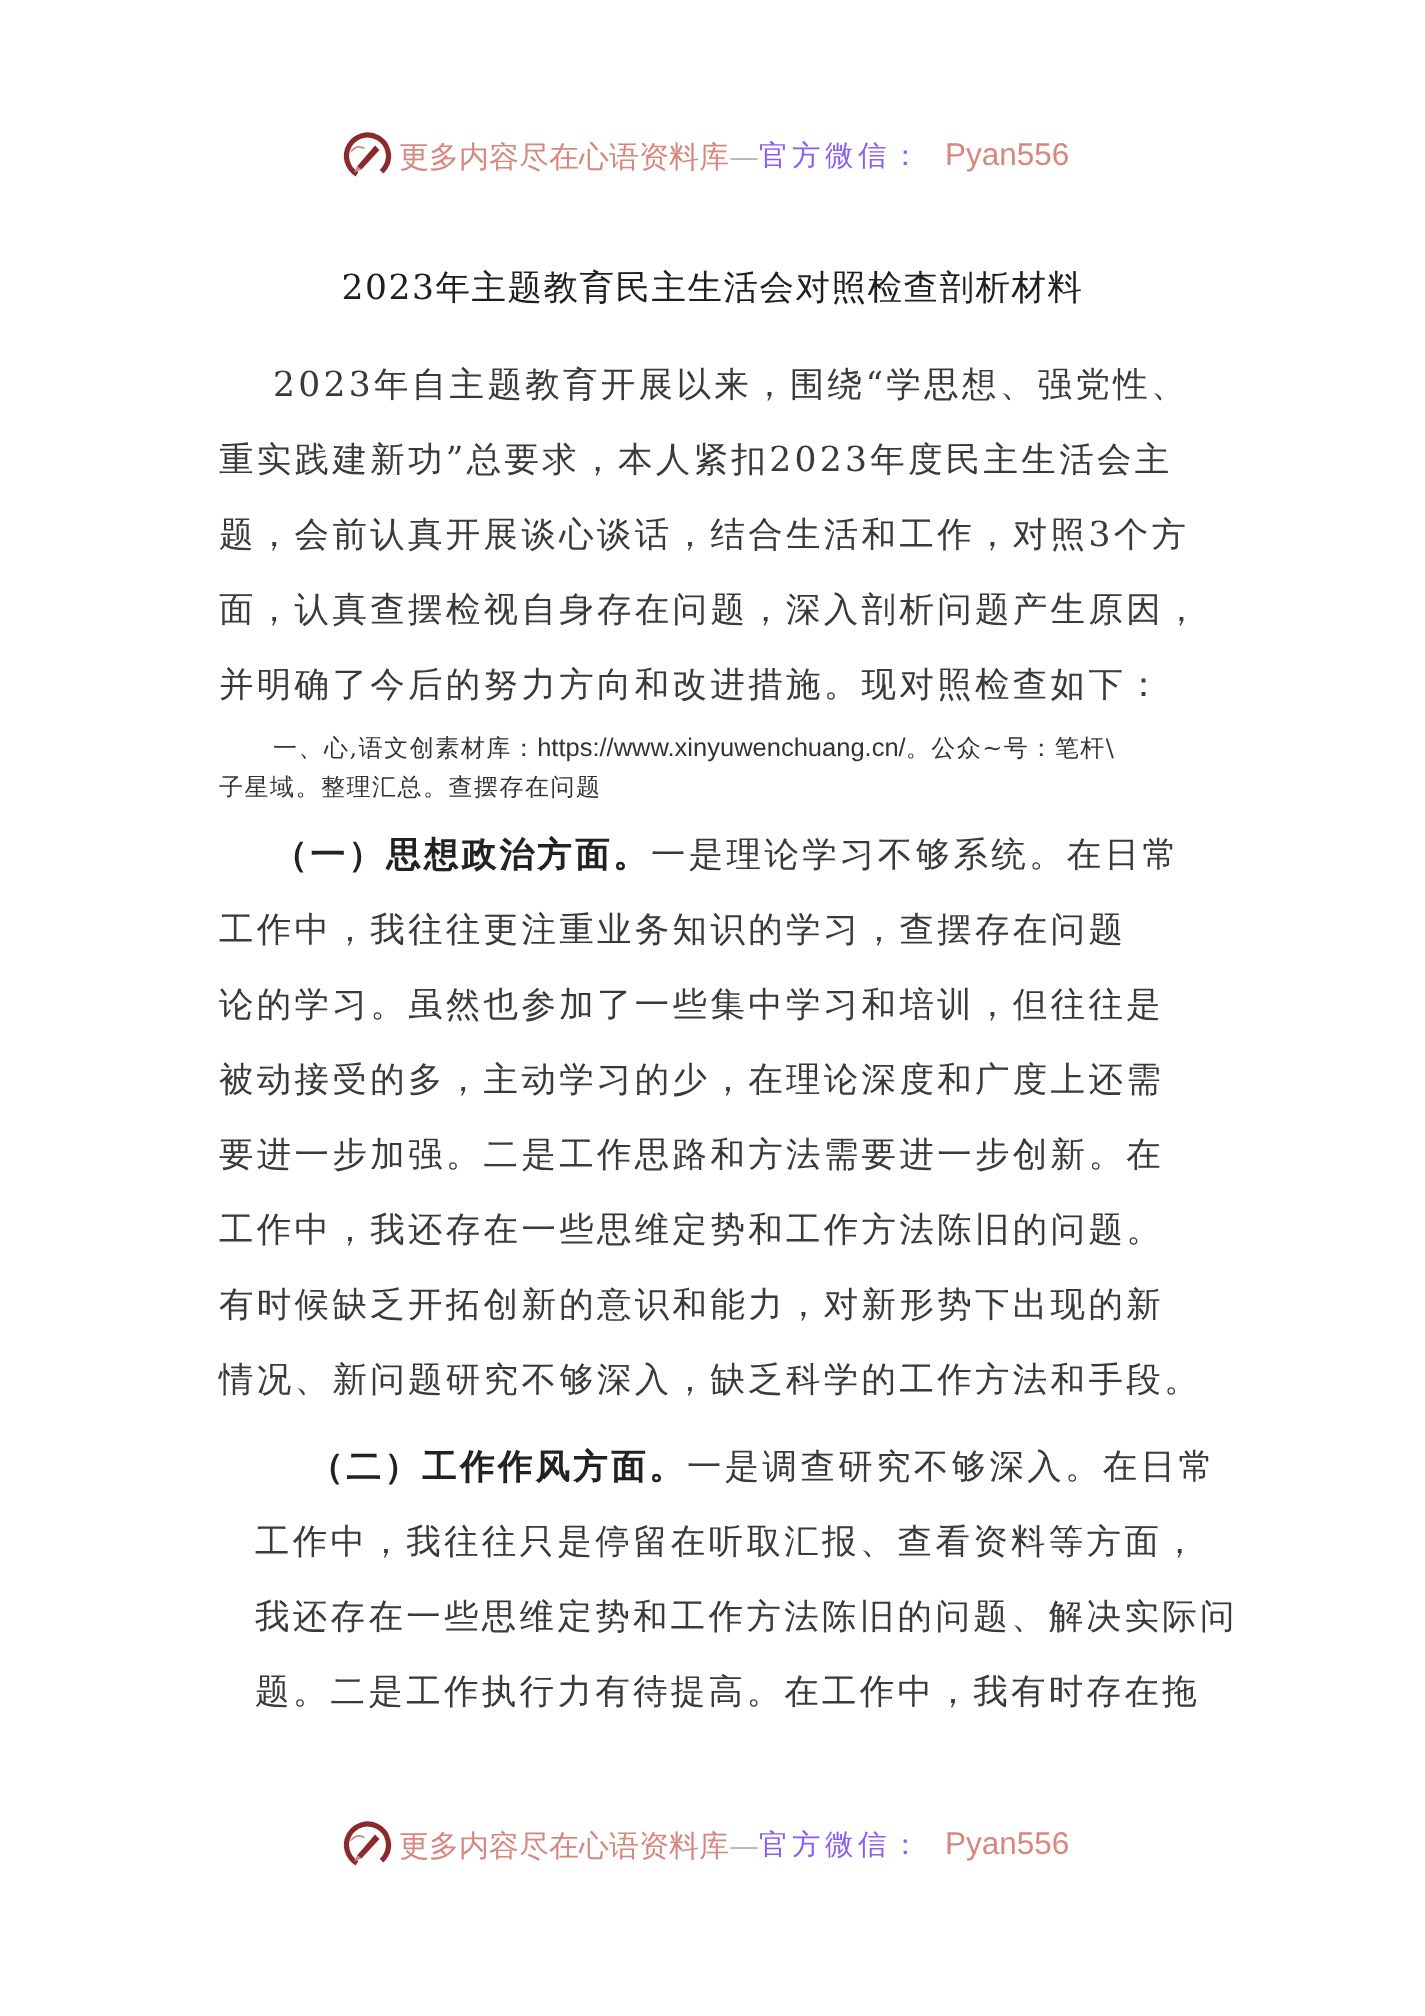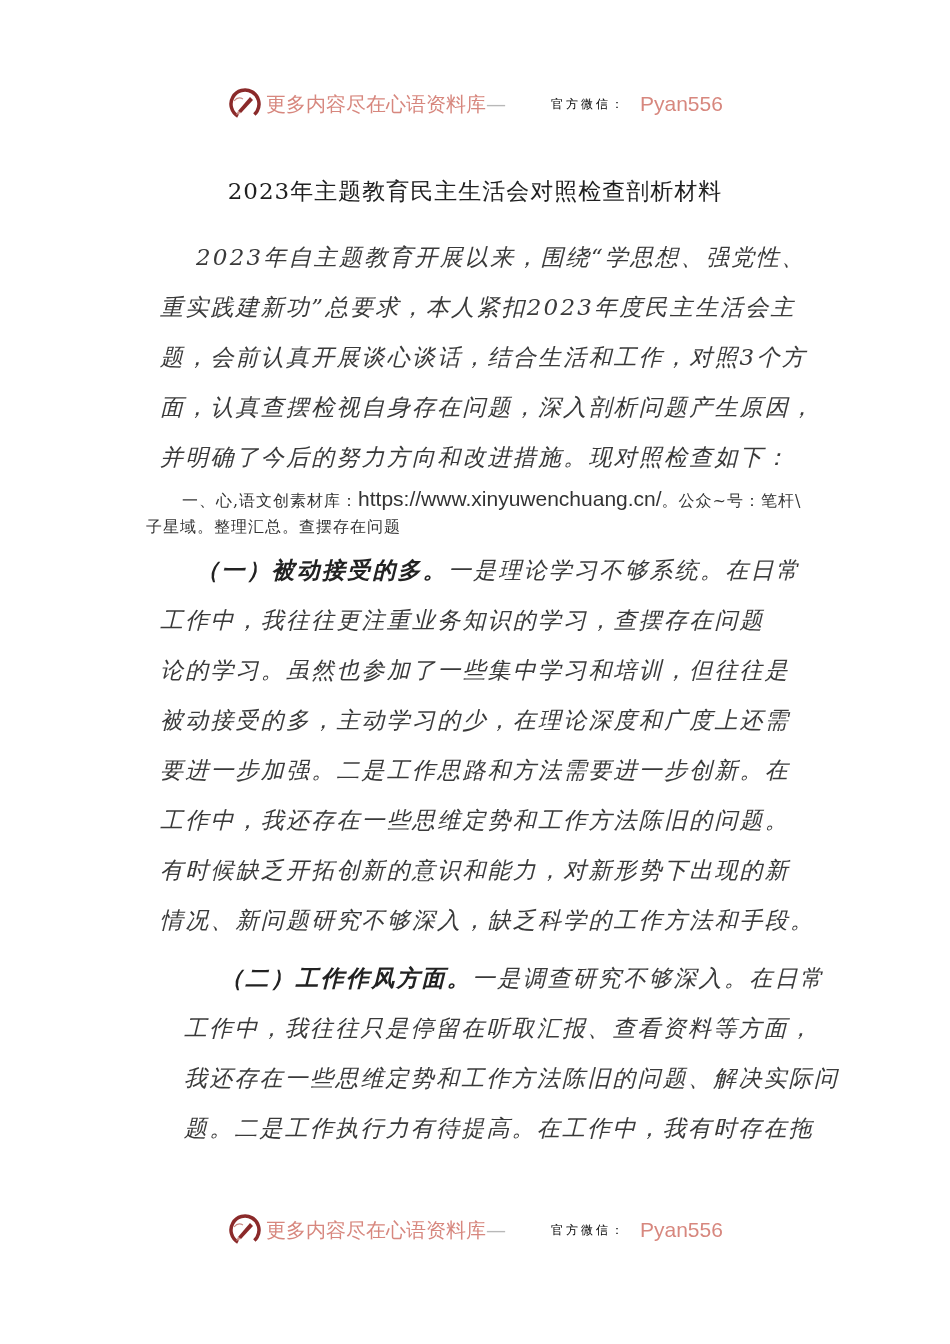--- a/index.html
+++ b/index.html
@@ -45,53 +45,51 @@
       color: #d7877e;
       letter-spacing: 0px;
     }
     .banner .b-sep {
       font-family: "DejaVu Serif", serif;
       font-size: 20px;
       color: #b8b8b8;
     }
     .banner .b-wechat {
       font-family: "DejaVu Serif", serif;
-      font-size: 12px;
-      color: #000000;
+      font-size: 19px;
+      color: #8b5cf6;
       letter-spacing: 3px;
-      margin-left: 45px;
     }
     .banner .b-id {
       font-family: "Liberation Sans", "DejaVu Sans", sans-serif;
       font-size: 21px;
       color: #d7877e;
       margin-left: 14px;
     }
     .title {
       position: absolute;
       top: 176px;
       left: 0;
       width: 950px;
       text-align: center;
       font-size: 23px;
       color: #1f1f1f;
       letter-spacing: 1px;
       font-family: "DejaVu Serif", "Liberation Serif", serif;
     }
     .body-text {
       position: absolute;
-      left: 160px;
+      left: 146px;
       width: 660px;
       font-size: 23px;
       line-height: 50px;
       color: #3a3a3a;
       letter-spacing: 2.2px;
       font-family: "DejaVu Serif", "Liberation Serif", serif;
       text-align: justify;
-      font-style: italic;
     }
     .line {
       display: block;
       white-space: nowrap;
       height: 50px;
     }
     .indent { padding-left: 36px; }
     .p-intro { top: 232px; }
     .p-one { top: 545px; }
     .p-two { top: 953px; margin-left: 24px; }
@@ -106,21 +104,21 @@
       width: 670px;
       font-size: 16px;
       line-height: 26px;
       color: #333333;
       letter-spacing: 1px;
       font-family: "DejaVu Serif", "Liberation Serif", serif;
     }
     .small-note .url {
       font-family: "Liberation Sans", "DejaVu Sans", sans-serif;
       letter-spacing: 0;
-      font-size: 21px;
+      font-size: 17px;
     }
     .small-note .sn-line { display: block; white-space: nowrap; }
     .small-note .sn-indent { padding-left: 36px; }
   </style>
 </head>
 <body>
 
 <div class="page">
 
   <div class="banner top">
@@ -147,21 +145,21 @@
   </div>
 
   <div class="small-note">
     <span class="sn-line sn-indent">
       <span>一、心,语文创素材库：</span><span class="url">https://www.xinyuwenchuang.cn/</span><span>。公众~号：笔杆\</span>
     </span>
     <span class="sn-line">子星域。整理汇总。查摆存在问题</span>
   </div>
 
   <div class="body-text p-one">
-    <span class="line indent"><span class="heading">（一）被动接受的多。</span><span>一是理论学习不够系统。在日常</span></span>
+    <span class="line indent"><span class="heading">（一）思想政治方面。</span><span>一是理论学习不够系统。在日常</span></span>
     <span class="line">工作中，我往往更注重业务知识的学习，查摆存在问题</span>
     <span class="line">论的学习。虽然也参加了一些集中学习和培训，但往往是</span>
     <span class="line">被动接受的多，主动学习的少，在理论深度和广度上还需</span>
     <span class="line">要进一步加强。二是工作思路和方法需要进一步创新。在</span>
     <span class="line">工作中，我还存在一些思维定势和工作方法陈旧的问题。</span>
     <span class="line">有时候缺乏开拓创新的意识和能力，对新形势下出现的新</span>
     <span class="line">情况、新问题研究不够深入，缺乏科学的工作方法和手段。</span>
   </div>
 
   <div class="body-text p-two">

